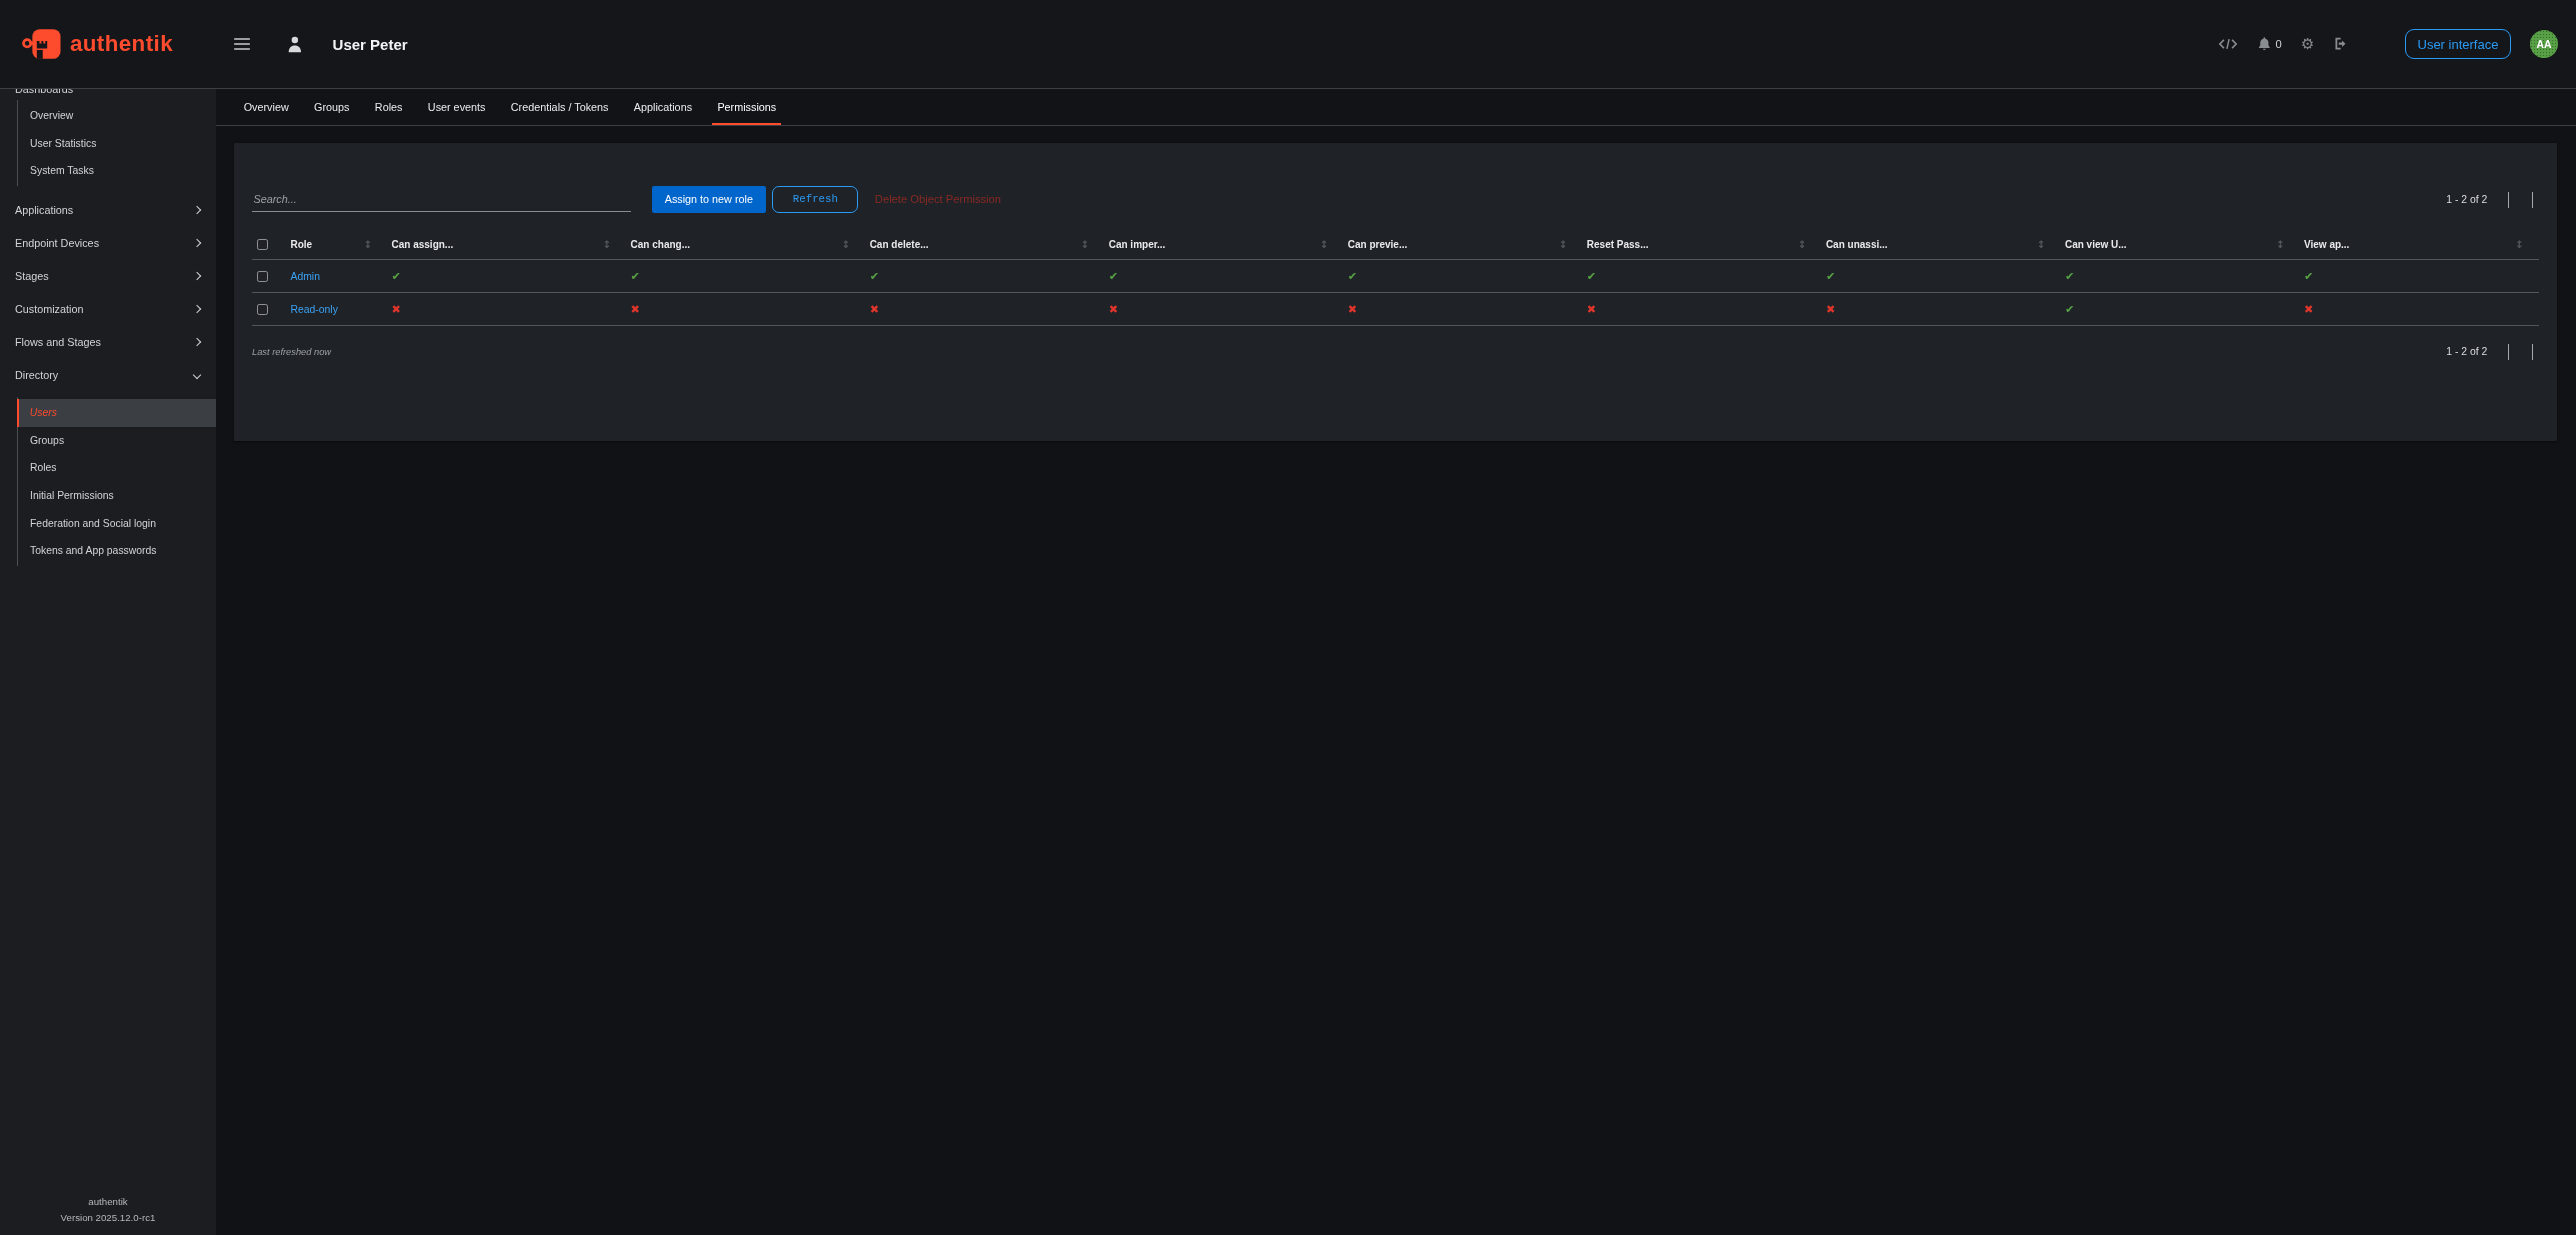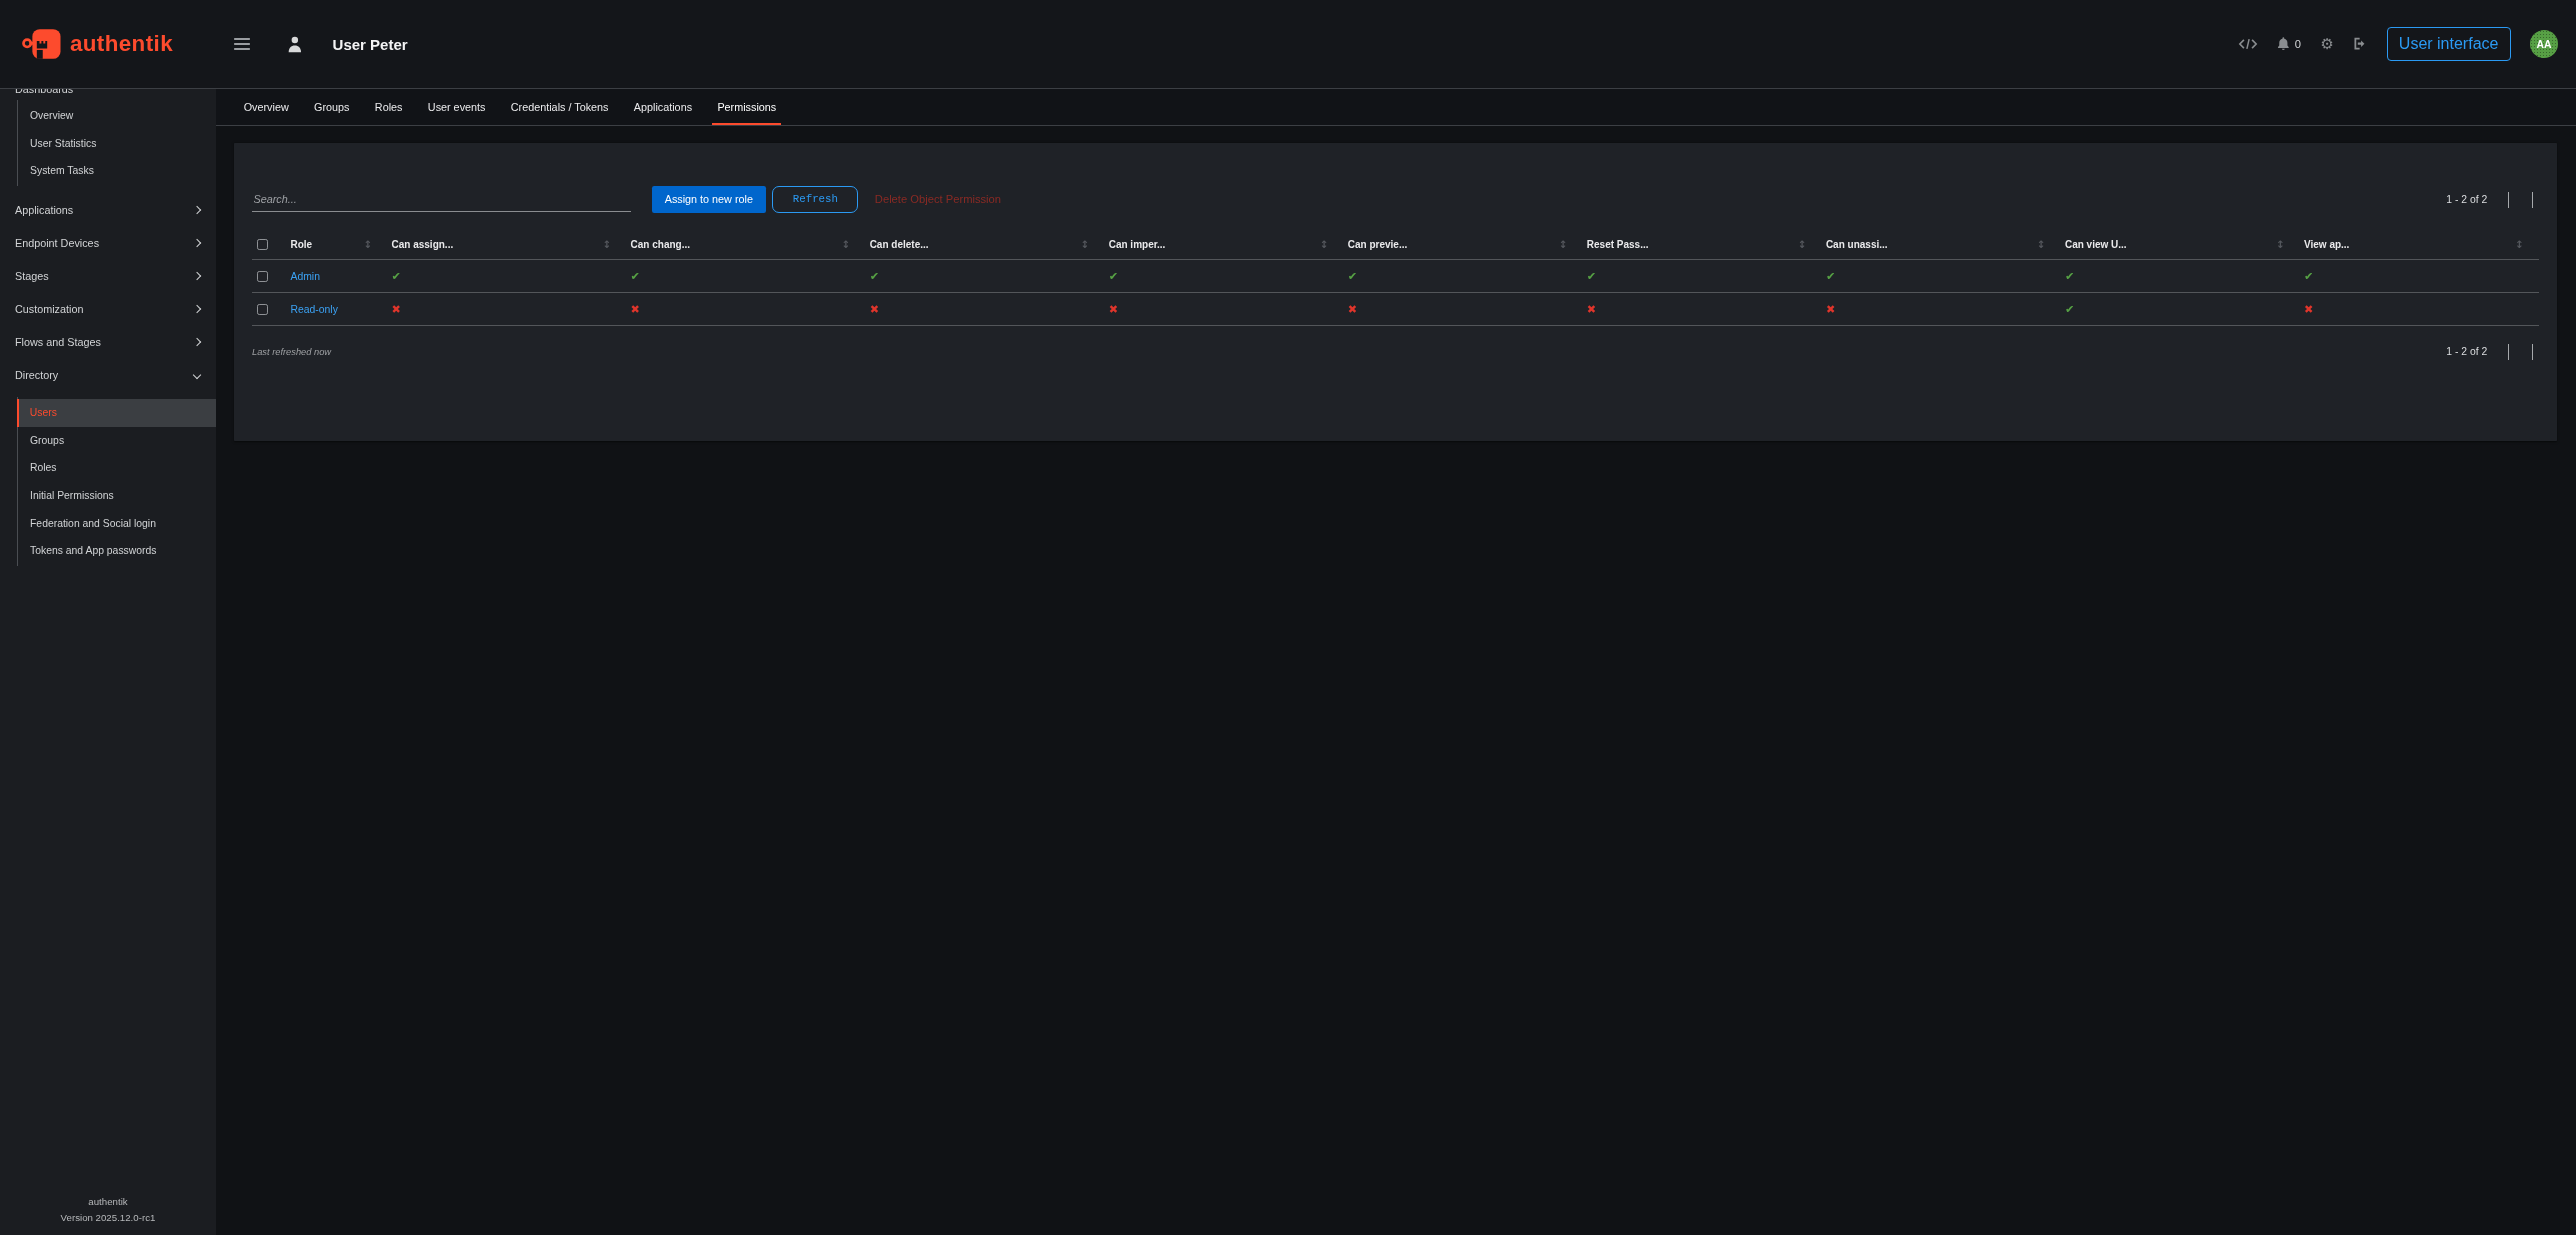--- a/index.html
+++ b/index.html
@@ -24,22 +24,23 @@
   .hamburger { width: 16.4px; display: flex; flex-direction: column; gap: 3px; cursor: pointer; }
   .hamburger span { height: 2.2px; background: #9a9da1; border-radius: 0.7px; }
   .person-icon { margin-left: 9px; display: flex; align-items: center; }
   .page-title { font-size: 15px; font-weight: 600; color: #f4f4f5; margin-left: 1.5px; }
   .header-actions { margin-left: auto; display: flex; align-items: center; gap: 19.4px; }
   .icon-btn { background: none; border: none; cursor: pointer; display: flex; align-items: center; gap: 5.2px; color: #8a8d90; padding: 0; }
   .gear-glyph { font-family: "DejaVu Sans", sans-serif; font-size: 15px; color: #8a8d90; line-height: 1; }
   .notif-count { color: #d2d4d6; font-size: 11.2px; font-family: "Liberation Sans", sans-serif; }
   .btn-outline-blue {
     background: transparent; border: 1.1px solid #2b9af3; color: #2b9af3;
-    font-size: 16px; padding: 6.7px 11.2px; border-radius: 4px; cursor: pointer;
+    font-size: 13px; padding: 6.7px 11.2px; border-radius: 9px; cursor: pointer;
     font-family: "Liberation Sans", sans-serif;
+    margin-left: 38px;
   }
   .avatar {
     width: 28px; height: 28px; border-radius: 50%; background-color: #57a045;
     background-image: radial-gradient(rgba(0,0,0,0.35) 0.7px, transparent 1px);
     background-size: 3px 3px;
     color: #fff; font-size: 10.4px; font-weight: bold;
     display: flex; align-items: center; justify-content: center; cursor: pointer;
   }
   
   .sidebar {
@@ -48,21 +49,21 @@
   }
   .nav-clipped { height: 5.2px; overflow: hidden; padding-left: 15px; }
   .nav-clipped span { display: inline-block; transform: translateY(-6.7px); font-size: 10.8px; color: #d2d4d6; }
   .nav-subgroup { border-left: 0.7px solid #4a4d52; margin: 6px 0 7.5px 17px; padding: 1.5px 0; }
   .nav-subitem {
     height: 27.6px; display: flex; align-items: center; padding-left: 12px;
     font-size: 10.4px; color: #d2d4d6; cursor: pointer;
   }
   .nav-subitem.active {
     margin-left: -0.7px; border-left: 2.2px solid #fd4b2d; padding-left: 10.4px;
-    background: #3b3e42; color: #fd4b2d;
+    background: #3b3e42; color: #fd4b2d; font-style: italic;
   }
   .nav-topitem {
     height: 33px; display: flex; align-items: center; justify-content: space-between;
     padding: 0 16.4px 0 15px; font-size: 10.8px; color: #d2d4d6; cursor: pointer;
   }
   .chev { width: 6px; height: 6px; border-right: 1.6px solid #d2d4d6; border-bottom: 1.6px solid #d2d4d6; flex: 0 0 auto; }
   .chev.right { transform: rotate(-45deg); }
   .chev.down { transform: rotate(45deg); }
   .sidebar-footer {
     position: absolute; bottom: 9px; left: 0; right: 0; text-align: center;

